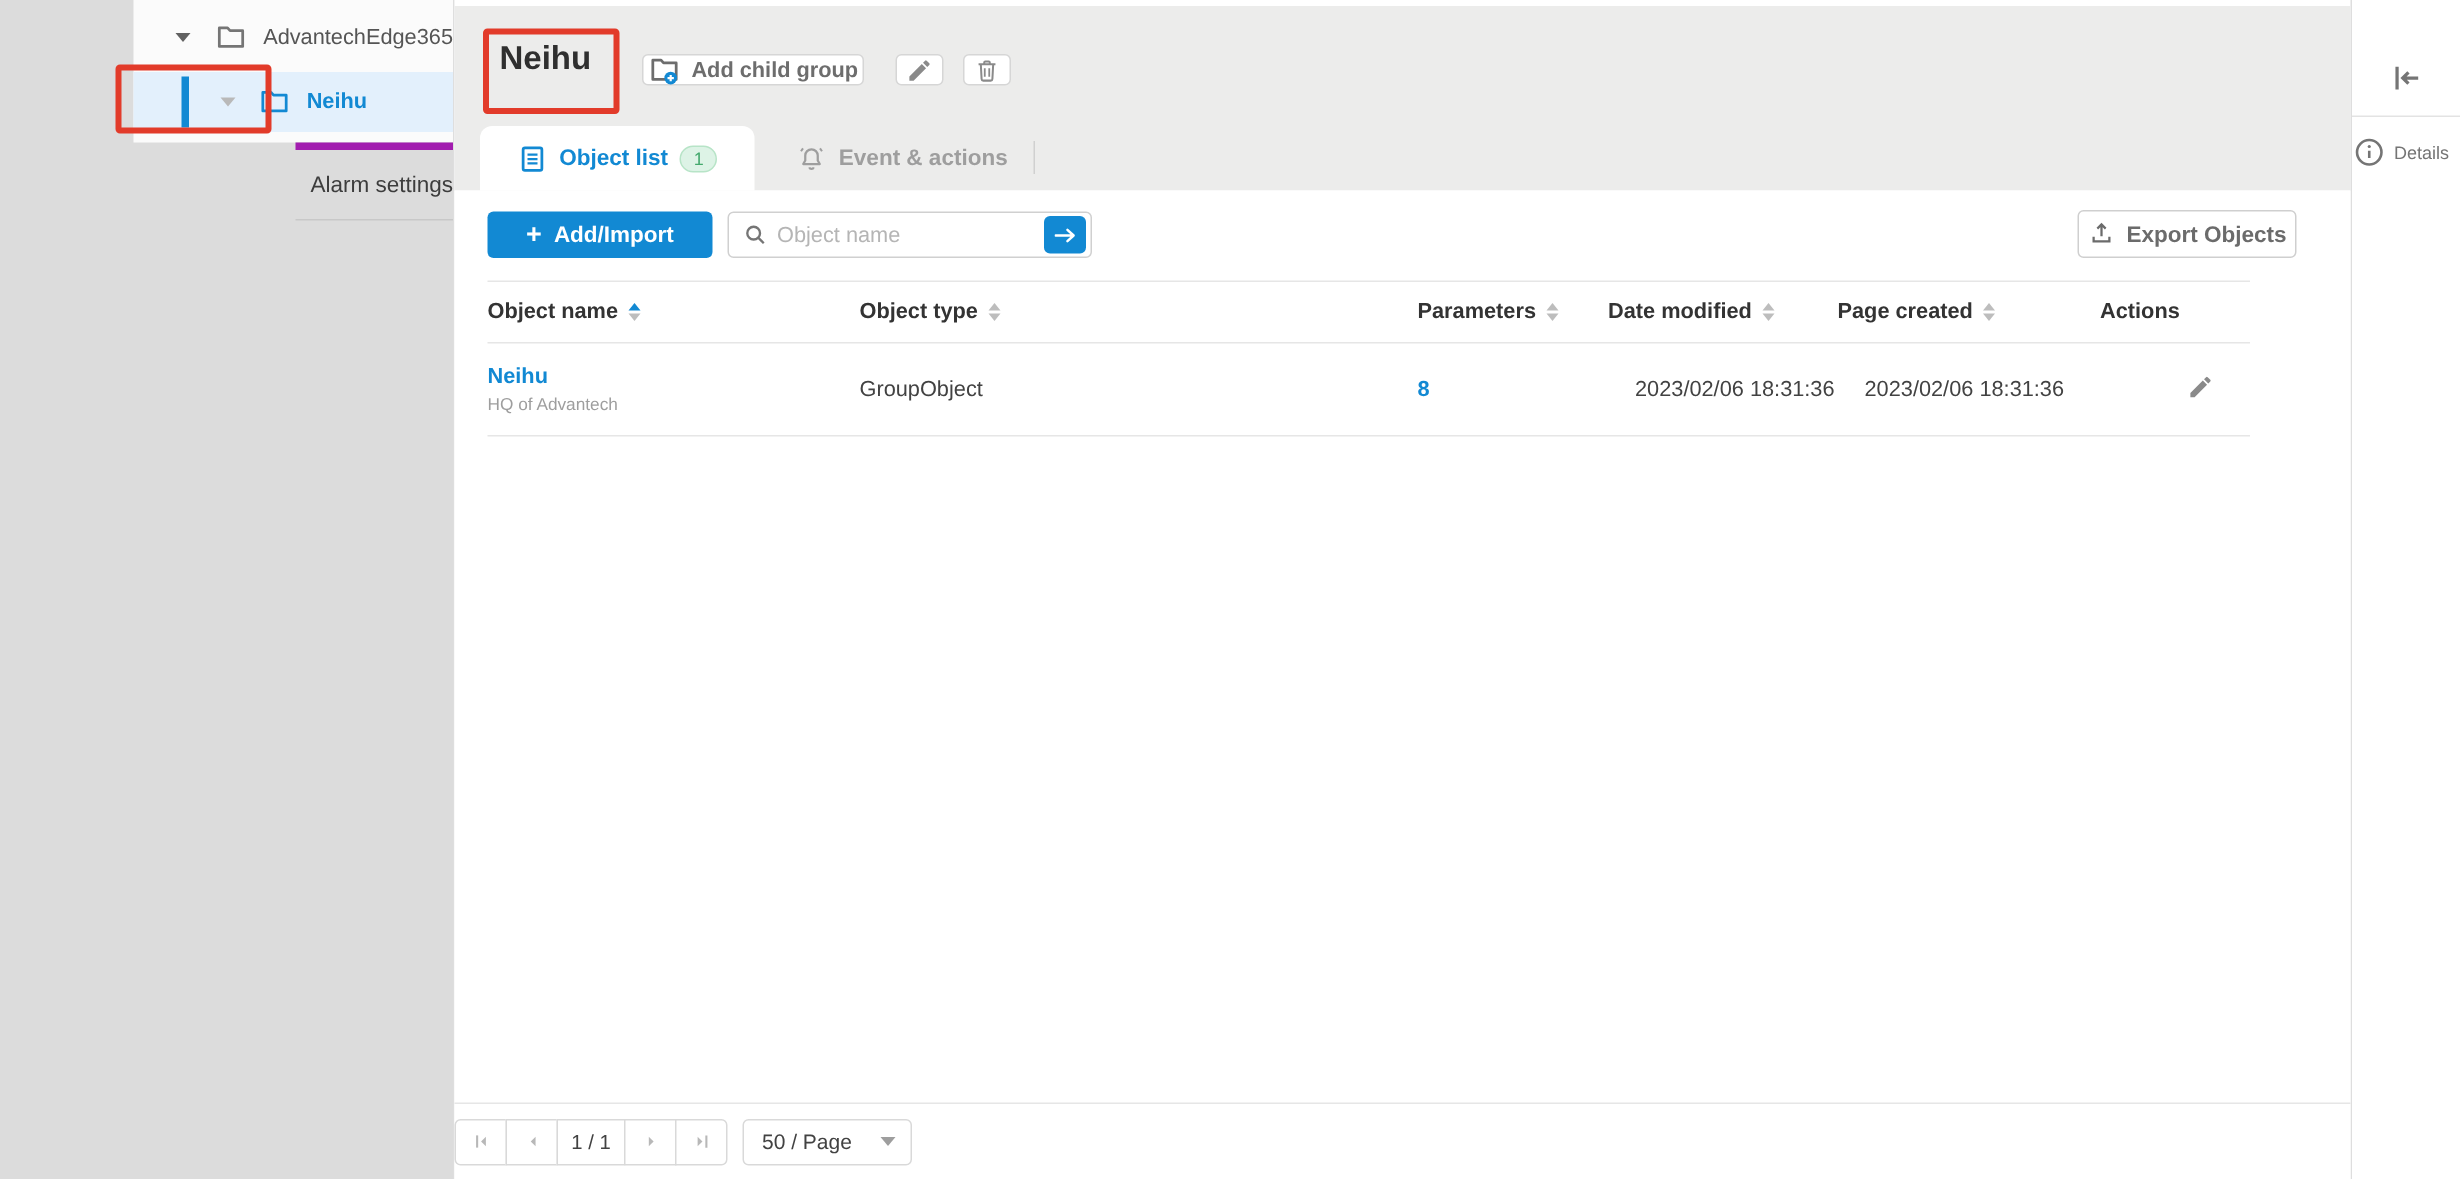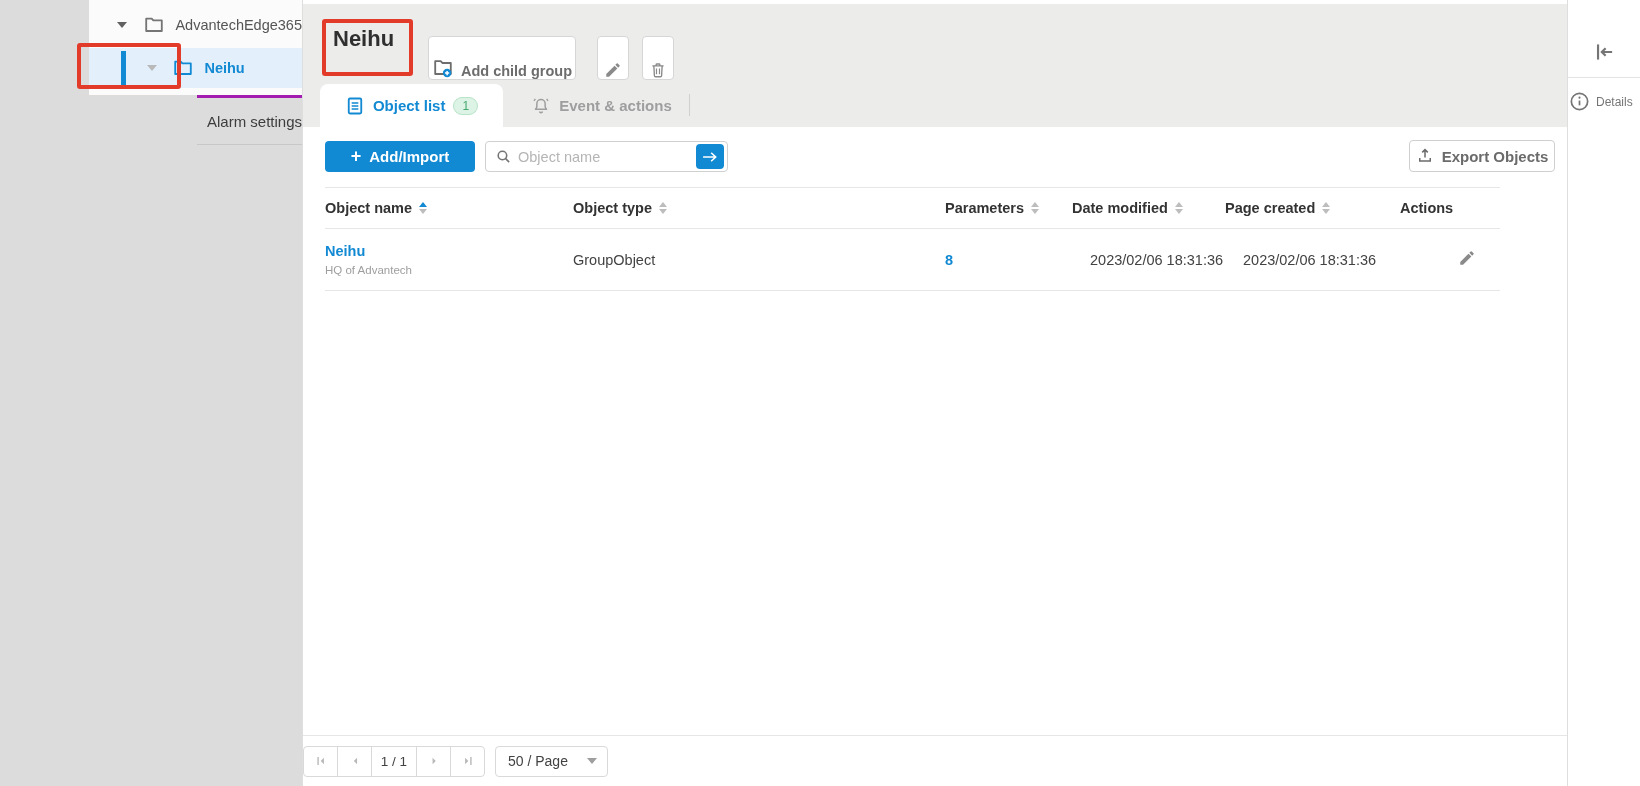--- a/index.html
+++ b/index.html
@@ -11,28 +11,28 @@
   .left-sidebar { width:303px; height:100%; background:#dcdcdc; border-right:1px solid #dedede; display:flex; flex-direction:column;align-items:flex-end; }
   .tree { background:#fbfbfb; padding-top:6px; padding-bottom:7px; }
   .tree-row { position:relative; display:flex; align-items:center; height:38px; }
   .tree-row.root { padding-left:28px; }
   .tree-row.selected { background:#e3f0fc; height:40px; margin-top:4px; padding-left:58px; }
   .sel-bar { position:absolute; left:32px; top:3px; bottom:3px; width:5px; background:#1289d3; }
   .caret { width:0; height:0; border-left:5px solid transparent; border-right:5px solid transparent; border-top:6px solid #616161; margin-right:16px; cursor:pointer; }
   .caret.light { border-top-color:#b9b9b9; margin-right:15px; }
   .tree-label { font-size:14.5px; color:#555; margin-left:10px; }
   .tree-label.sel { color:#1289d3; font-weight:bold; }
-  .side-menu { flex:1; background:#dcdcdc; border-top:3px solid #a21caf; }
+  .side-menu { flex:1; background:#dcdcdc; border-top:5px solid #a21caf; }
   .side-menu-item { height:47px; line-height:47px; padding-left:10px; font-size:15px; color:#3d3d3d; border-bottom:1px solid #c8c8c8; cursor:pointer; }
 
   
   .main { flex:1; display:flex; flex-direction:column; background:#fff; min-width:0; }
   .main-header { margin-top:4px; height:123px; background:#ececeb; position:relative; }
   .page-title { position:absolute; left:30px; top:22px; font-size:22px; font-weight:bold; color:#2f2f2f; }
-  .hbtn { position:absolute; top:32px; height:44px; background:#fff; border:1px solid #d6d6d6; border-radius:4px; display:flex; align-items:flex-end; justify-content:center; cursor:pointer; }
+  .hbtn { position:absolute; top:32px; height:21px; background:#fff; border:1px solid #d6d6d6; border-radius:4px; display:flex; align-items:center; justify-content:center; cursor:pointer; }
   .btn-add-child { left:125px; width:148px; gap:7px; font-size:14.5px; font-weight:bold; color:#6d6d6d; }
   .btn-edit { left:294px; width:32px; }
   .btn-delete { left:339px; width:32px; }
 
   .tabs { position:absolute; left:0; bottom:0; display:flex; align-items:flex-end; }
   .tab { display:flex; align-items:center; justify-content:center; gap:8px; cursor:pointer; }
   .tab.active { margin-left:17px; width:183px; height:43px; background:#fff; border-radius:8px 8px 0 0; }
   .tab.active .tab-label { color:#1289d3; font-weight:bold; font-size:15px; }
   .tab.inactive { width:175px; height:43px; margin-left:10px; }
   .tab.inactive .tab-label { color:#9e9e9e; font-weight:bold; font-size:15px; }
@@ -40,21 +40,21 @@
   .tab-divider { width:1px; height:22px; background:#d0d0d0; margin-bottom:11px; }
 
   .content { flex:1; display:flex; flex-direction:column; position:relative; background:#fff; min-height:0; }
   .toolbar { position:relative; height:60px; flex:none; }
   .btn-add-import { position:absolute; left:22px; top:14px; height:31px; width:150px; background:#1289d3; border:none; border-radius:4px; color:#fff; font-weight:bold; font-size:15px; display:flex; align-items:center; justify-content:center; gap:8px; cursor:pointer; font-family:inherit; }
   .btn-add-import .plus { font-size:18px; font-weight:bold; }
   .search-box { position:absolute; left:182px; top:14px; width:243px; height:31px; border:1px solid #d0d0d0; border-radius:4px; background:#fff; display:flex; align-items:center; padding-left:9px; }
   .search-box input { border:none; outline:none; flex:1; font-size:14.5px; color:#424242; margin-left:6px; font-family:inherit; min-width:0; }
   .search-box input::placeholder { color:#b5b5b5; }
   .search-go { width:28px; height:25px; margin-right:3px; background:#1289d3; border:none; border-radius:4px; display:flex; align-items:center; justify-content:center; cursor:pointer; flex:none; }
-  .btn-export { position:absolute; right:12px; top:13px; height:32px; width:146px; background:#fff; border:1px solid #cfcfcf; border-radius:4px; font-size:15px; font-weight:bold; color:#6b6b6b; display:flex; align-items:center; justify-content:center; gap:8px; cursor:pointer; font-family:inherit; }
+  .btn-export { position:absolute; right:36px; top:13px; height:32px; width:146px; background:#fff; border:1px solid #cfcfcf; border-radius:4px; font-size:15px; font-weight:bold; color:#6b6b6b; display:flex; align-items:center; justify-content:center; gap:8px; cursor:pointer; font-family:inherit; }
 
   
   .tbl { margin-left:22px; width:1175px; flex:none; }
   .tbl-header { display:flex; height:42px; align-items:center; border-top:1px solid #e6e6e6; border-bottom:1px solid #e6e6e6; }
   .th { display:flex; align-items:center; font-size:14.5px; font-weight:bold; color:#333; cursor:pointer; }
   .tbl-row { display:flex; align-items:center; height:62px; border-bottom:1px solid #e6e6e6; }
   .col-name { width:248px; } .col-type { width:372px; } .col-params { width:127px; }
   .col-mod { width:153px; } .col-cre { width:175px; } .col-act { width:100px; }
   .cell { font-size:14.5px; color:#424242; }
   .cell.date { padding-left:18px; }

